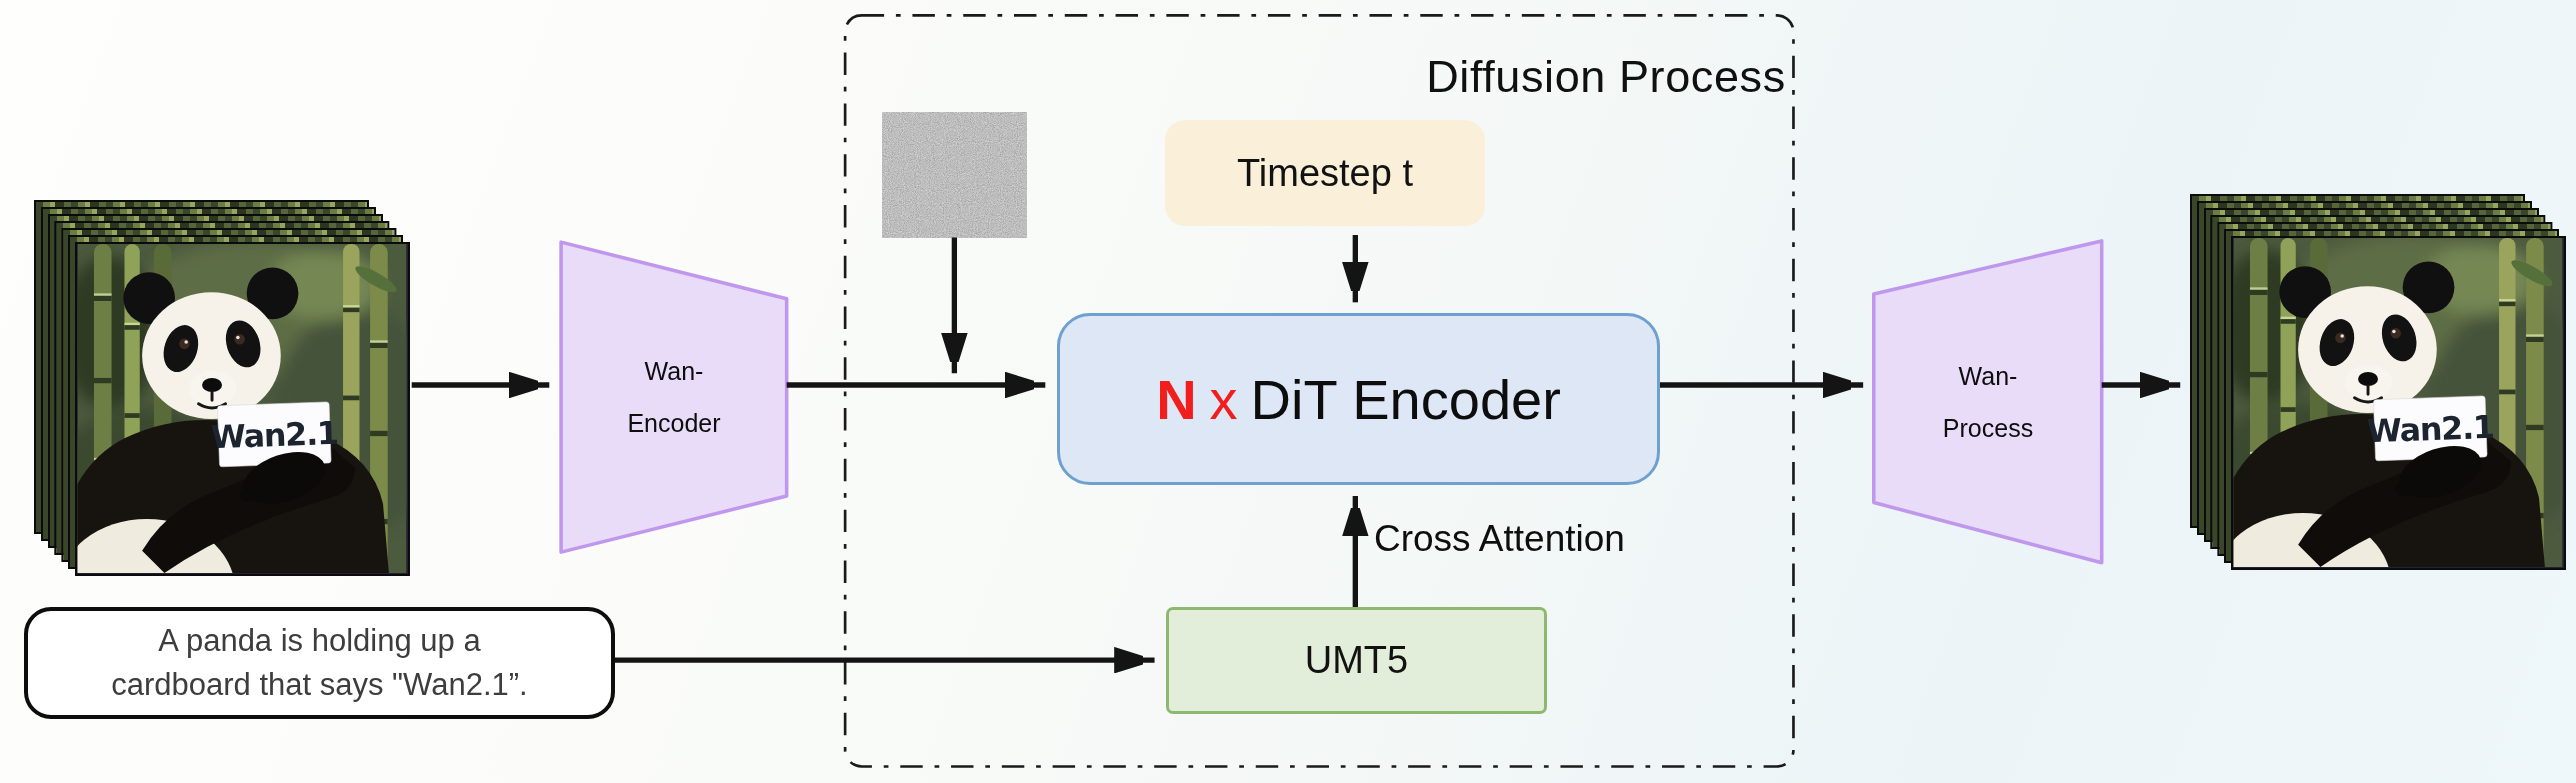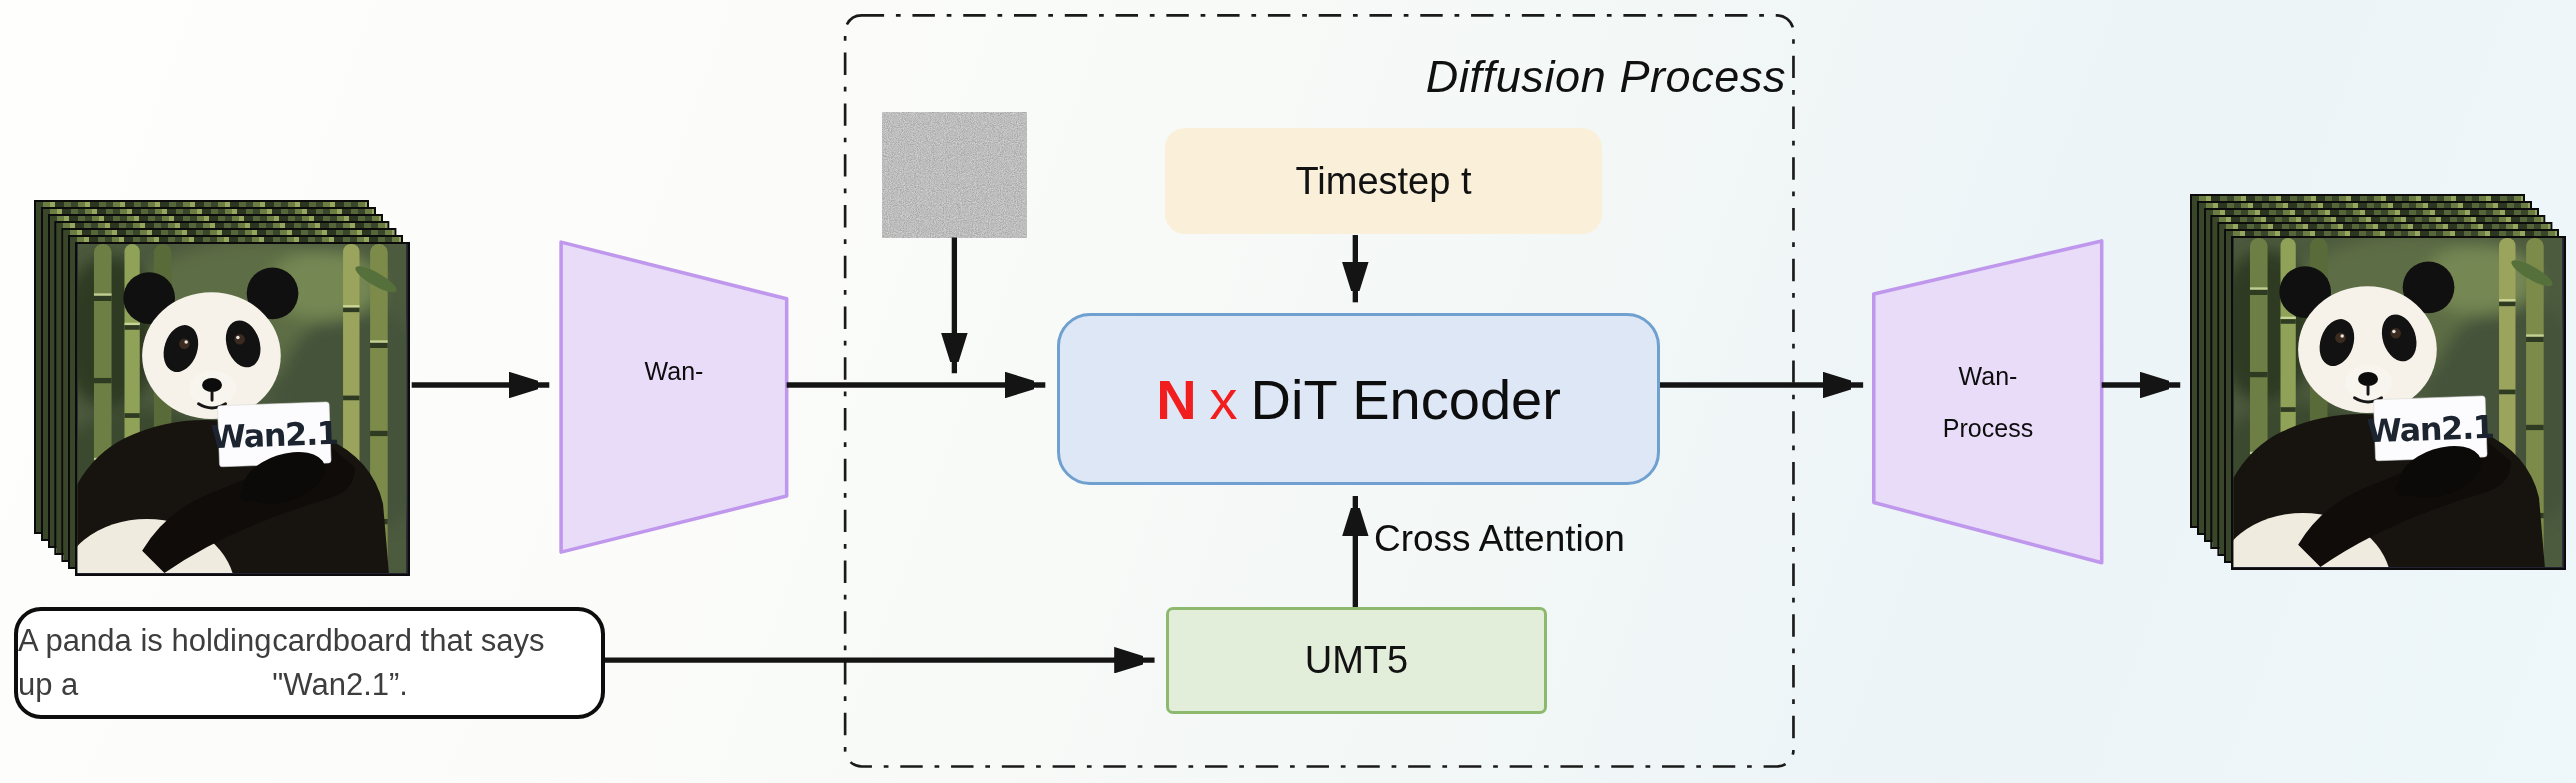--- a/index.html
+++ b/index.html
@@ -14,41 +14,41 @@
   html,body{width:2576px;height:783px;overflow:hidden}
   .canvas{
     position:relative;width:2576px;height:783px;overflow:hidden;
     font-family:"Liberation Sans","DejaVu Sans",sans-serif;color:#111;
     background:linear-gradient(110deg,#fefefd 0%,#fbfcf9 30%,#f4f8f6 55%,#ecf4f8 78%,#eef7fa 100%);
   }
   svg.overlay{position:absolute;left:0;top:0;width:2576px;height:783px}
   .label{position:absolute;display:flex;align-items:center;justify-content:center;text-align:center}
 
   .diffusion-title{left:1411px;top:44px;width:390px;height:65px;
-    font-size:45px;font-style:italic;color:#101010;letter-spacing:0.6px}
+    font-size:45px;color:#101010;letter-spacing:0.6px}
 
   .box{position:absolute;display:flex;align-items:center;justify-content:center;text-align:center}
-  .timestep{left:1165px;top:128px;width:437px;height:106px;background:var(--timestep_fill);
+  .timestep{left:1165px;top:120px;width:320px;height:106px;background:var(--timestep_fill);
     border-radius:20px;font-size:38px;color:#121212}
   .dit{left:1057px;top:313px;width:603px;height:172px;background:var(--dit_fill);
     border:3.5px solid var(--dit_border);border-radius:33px;font-size:56px;color:#0d0d0d}
   .dit .n{color:var(--accent_red);font-weight:bold;margin-right:13px}
   .dit .x{color:var(--accent_red);margin-right:13px}
   .umt5{left:1166px;top:607px;width:381px;height:107px;background:var(--umt5_fill);
     border:3.5px solid var(--umt5_border);border-radius:7px;font-size:38px;color:#121212}
   .cross-attn{left:1374px;top:512px;width:331px;height:53px;font-size:37px;color:#0e0e0e;justify-content:flex-start;text-align:left}
 
   .trap-label{position:absolute;width:228px;text-align:center;font-size:25px;line-height:52px;color:#0d0d0d}
   .enc-label{left:560px;top:345px}
   .dec-label{left:1874px;top:350px}
 
-  .prompt{left:14px;top:607px;width:591px;height:112px;background:#fff;
+  .prompt{left:24px;top:607px;width:591px;height:112px;background:#fff;
     border:4.1px solid #0d0d0d;border-radius:27px;position:absolute;
-    display:flex;flex-direction:row;align-items:center;justify-content:center;
-    font-size:31px;line-height:44px;color:var(--prompt_text);text-align:left}
+    display:flex;flex-direction:column;align-items:center;justify-content:center;
+    font-size:31px;line-height:44px;color:var(--prompt_text);text-align:right}
 
   .stack{position:absolute;width:335px;height:334px}
   .stack-left{left:75px;top:242px}
   .stack-right{left:2231px;top:236px}
   .frame{position:absolute;left:0;top:0;width:335px;height:334px;border:2.4px solid #0b0b0b;
     background:
       repeating-linear-gradient(90deg,#39462a 0 7px,#6c7d43 7px 14px,#96a65e 14px 19px,#2c3520 19px 28px,#55663a 28px 35px);
   }
   .frame:nth-child(1){transform:translate(-41px,-42px)}
   .frame:nth-child(2){transform:translate(-34px,-35px)}
@@ -218,20 +218,21 @@
   </div>
 
   <div class="label cross-attn">Cross Attention</div>
 
   <div class="box umt5">
     <span>UMT5</span>
   </div>
 
   <div class="trap-label enc-label">
     <div>Wan-</div>
+    <div>Encoder</div>
   </div>
   <div class="trap-label dec-label">
     <div>Wan-</div>
     <div>Process</div>
   </div>
 
   <div class="prompt">
     <div>A panda is holding up a</div>
     <div>cardboard that says "Wan2.1”.</div>
   </div>

